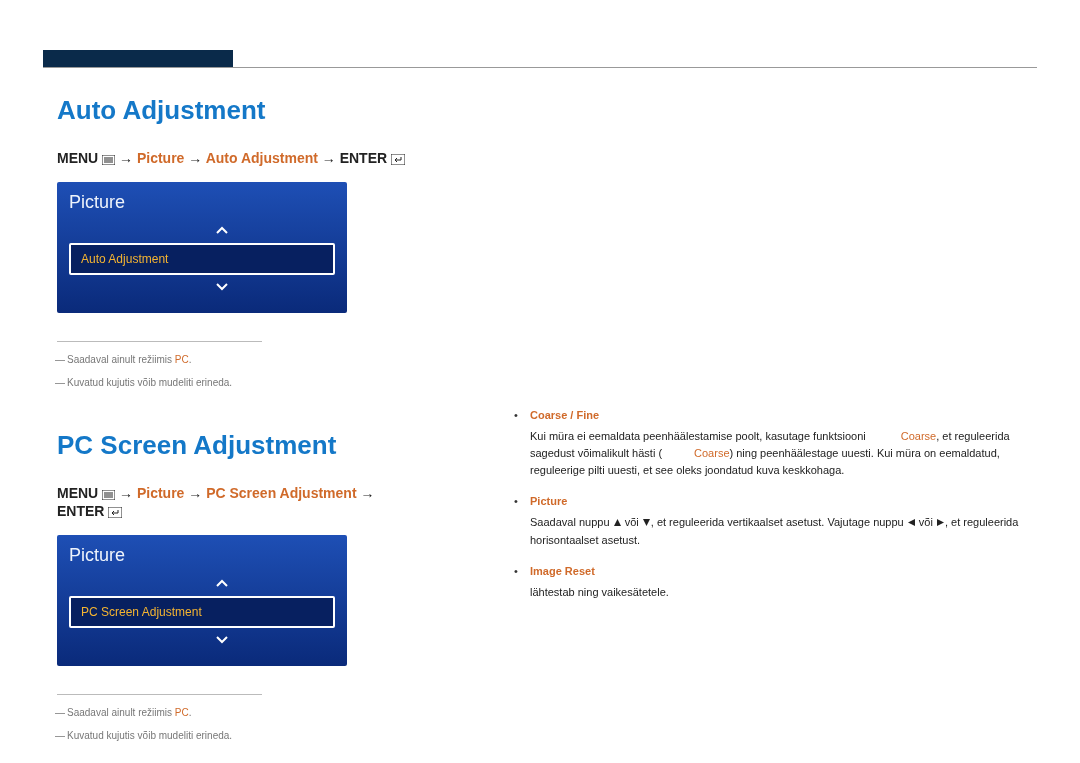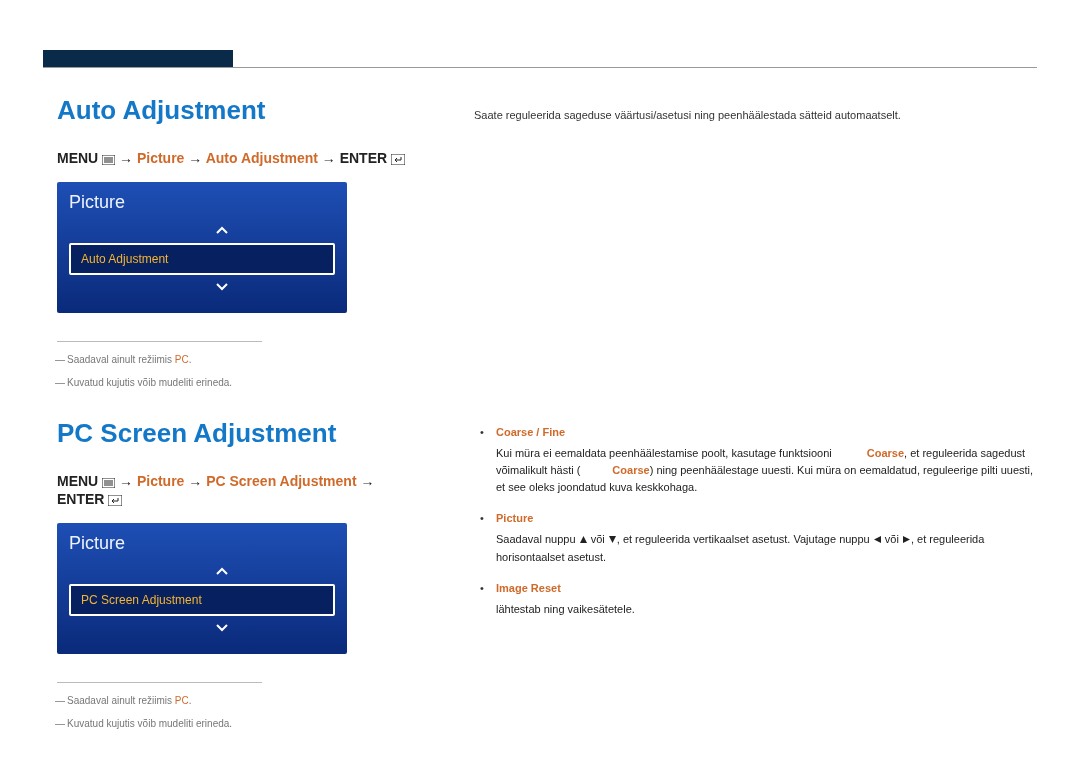--- a/index.html
+++ b/index.html
@@ -25,21 +25,21 @@
     left: 43px;
     right: 43px;
     border-top: 1px solid #999;
   }
   .content {
     position: absolute;
     top: 95px;
     left: 57px;
     right: 43px;
     display: flex;
-    gap: 62px;
+    gap: 96px;
   }
   .left-col { width: 355px; flex-shrink: 0; }
   .right-col { flex: 1; padding-top: 12px; font-size: 11px; line-height: 1.55; color: #333; }
   .section-title {
     font-size: 26px;
     font-weight: bold;
     color: #1478c8;
     margin-bottom: 24px;
   }
   .nav-path {
@@ -82,28 +82,28 @@
   .note {
     font-size: 10px;
     color: #777;
     margin-bottom: 8px;
     padding-left: 10px;
     position: relative;
     line-height: 1.5;
   }
   .note::before { content: "―"; position: absolute; left: -2px; color: #777; }
   .note .pc { color: #d06a2a; }
-  .section2 { margin-top: 28px; }
+  .section2 { margin-top: 40px; }
   .bullet-list { margin-top: 0; }
   .bullet-item { position: relative; padding-left: 22px; margin-bottom: 14px; }
   .bullet-item::before { content: "•"; position: absolute; left: 6px; top: 0; color: #333; }
   .b-title { color: #d06a2a; font-weight: bold; font-size: 11px; }
   .b-title2 { color: #d06a2a; font-weight: bold; font-size: 11px; }
   .b-body { margin-top: 4px; font-size: 11px; color: #222; }
-  .inline-strong { color: #d06a2a; font-weight: bold; padding-left: 32px; }
+  .inline-strong { color: #d06a2a; font-weight: normal; padding-left: 32px; }
   .tri { display: inline-block; vertical-align: -1px; }
   .spacer-right { height: 300px; }
 </style>
 </head>
 <body>
 
 <div class="top-marker"></div>
 <div class="top-line"></div>
 
 <div class="content">
@@ -192,21 +192,20 @@
 
       <div class="section-divider"></div>
       <div class="note">
         <span>Saadaval ainult režiimis </span><span class="pc">PC</span><span>.</span>
       </div>
       <div class="note">Kuvatud kujutis võib mudeliti erineda.</div>
     </div>
   </div>
 
   <div class="right-col">
-    <div>Saate reguleerida sageduse väärtusi/asetusi ning peenhäälestada sätteid automaatselt.</div>
 
     <div class="spacer-right"></div>
 
     <div class="bullet-list">
       <div class="bullet-item">
         <span class="b-title">Coarse / Fine</span>
         <div class="b-body">
           <span>Kui müra ei eemaldata peenhäälestamise poolt, kasutage funktsiooni </span><span class="inline-strong">Coarse</span><span>, et reguleerida sagedust võimalikult hästi (</span><span class="inline-strong">Coarse</span><span>) ning peenhäälestage uuesti. Kui müra on eemaldatud, reguleerige pilti uuesti, et see oleks joondatud kuva keskkohaga.</span>
         </div>
       </div>

